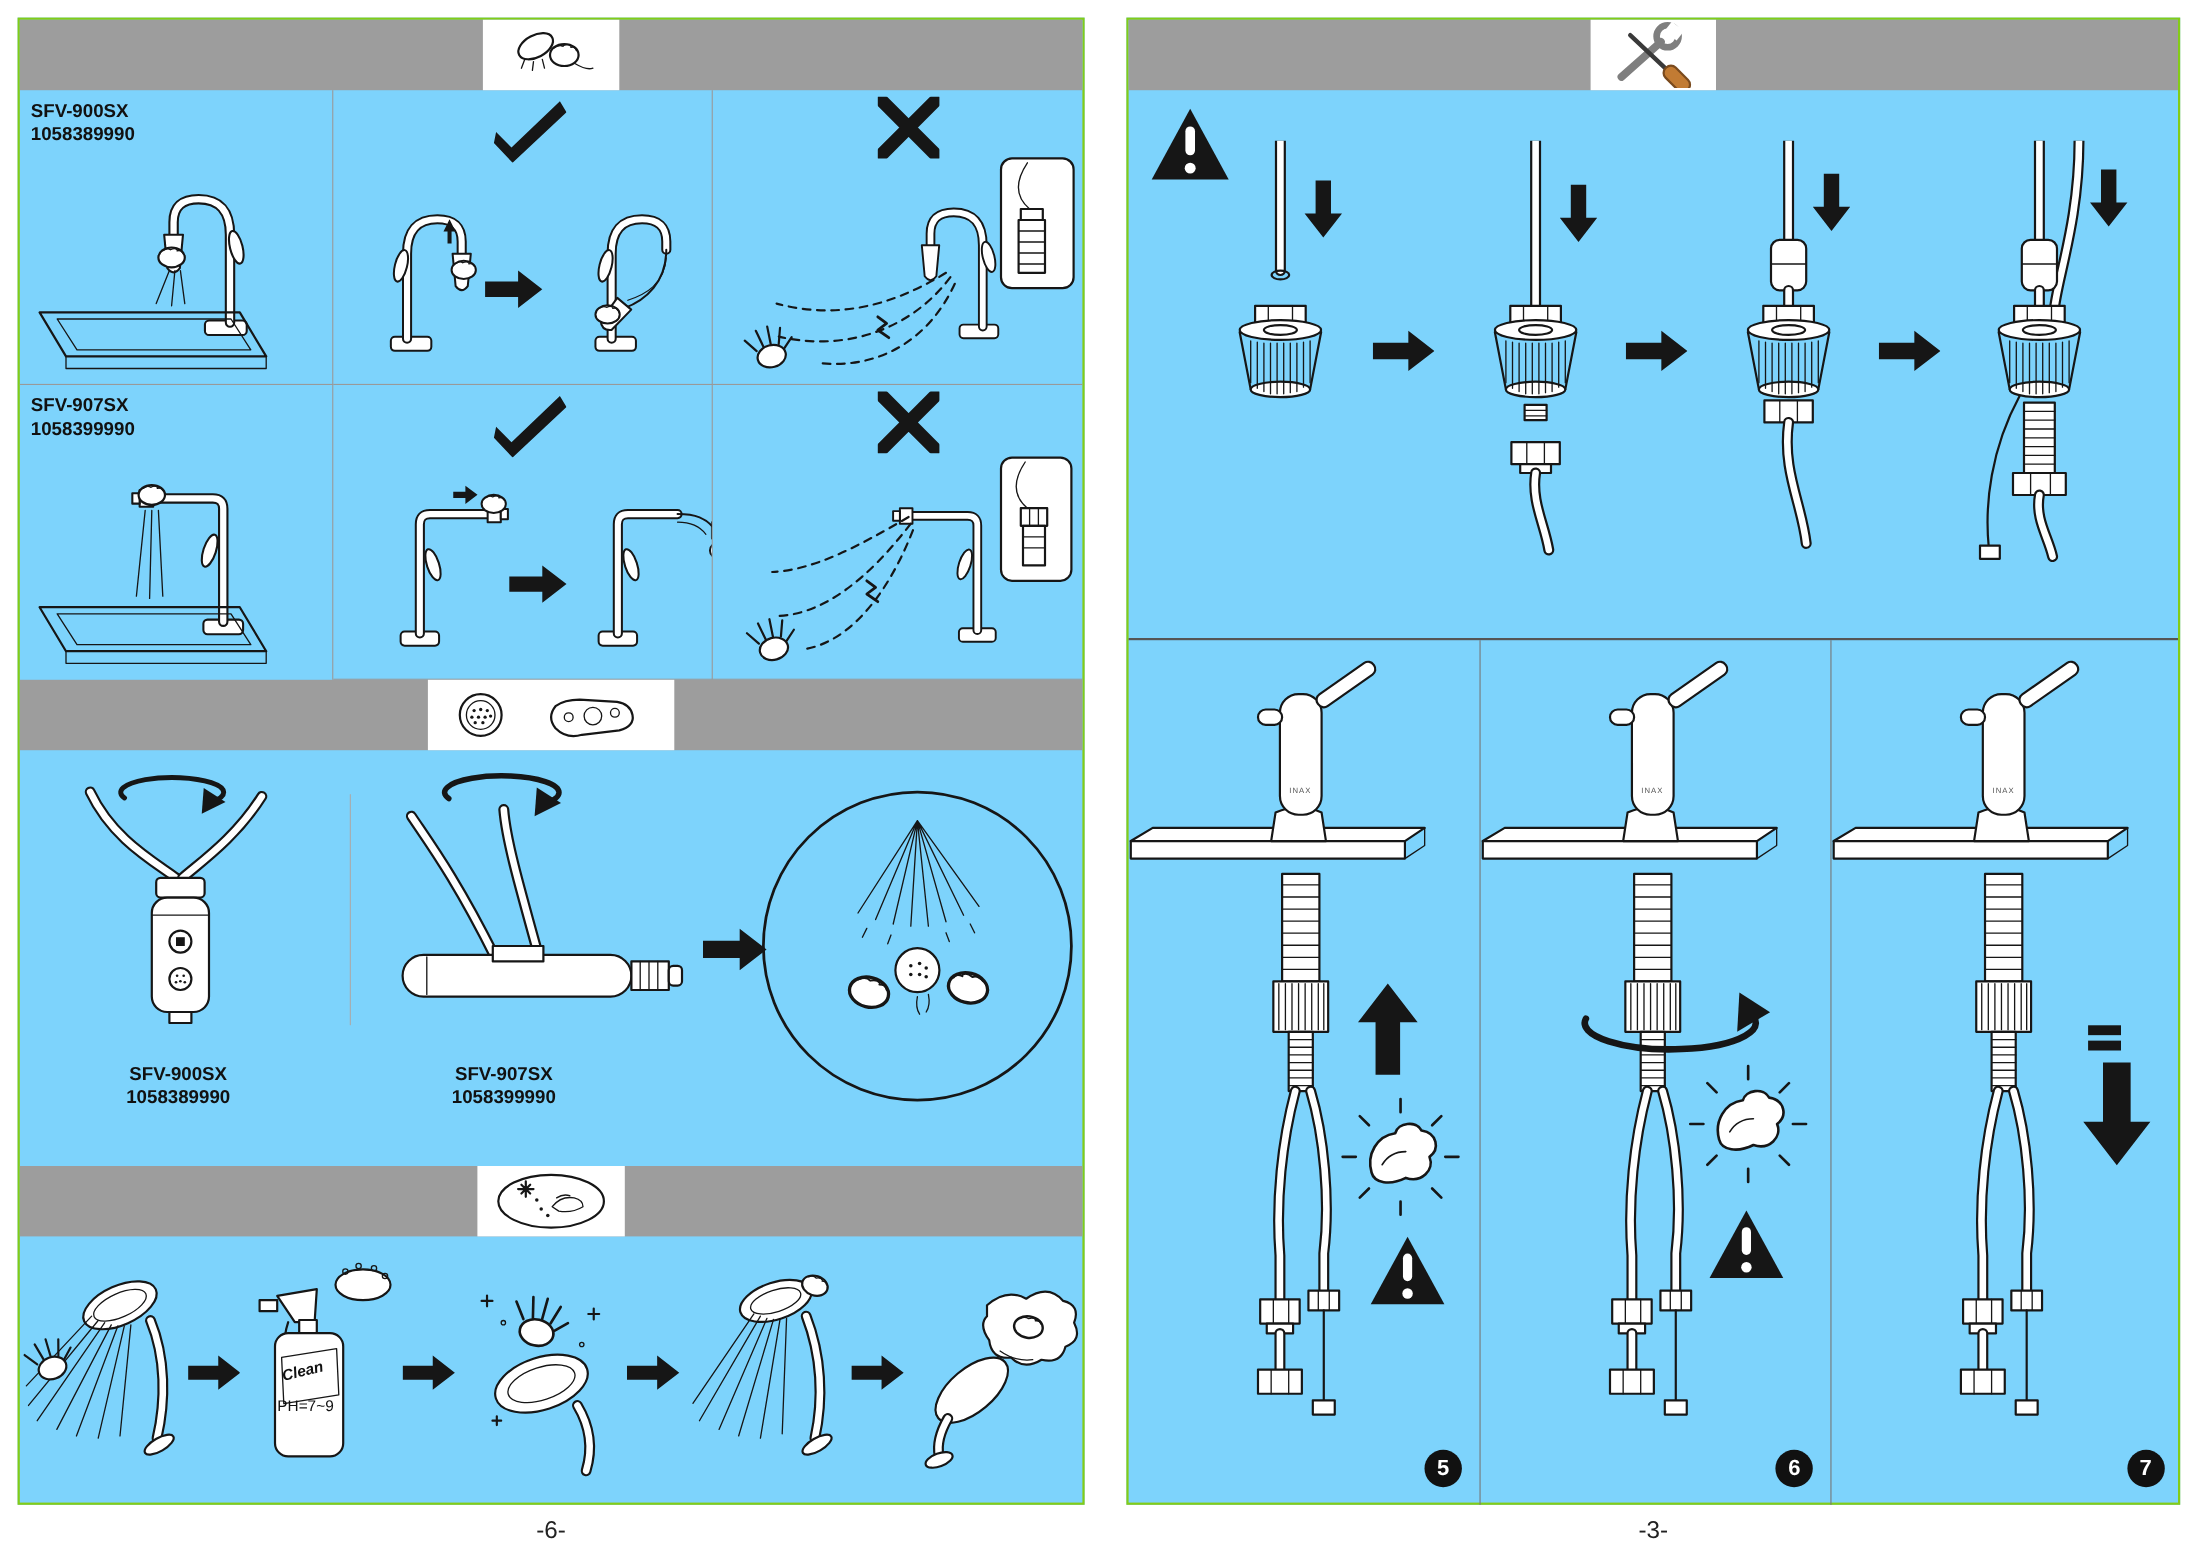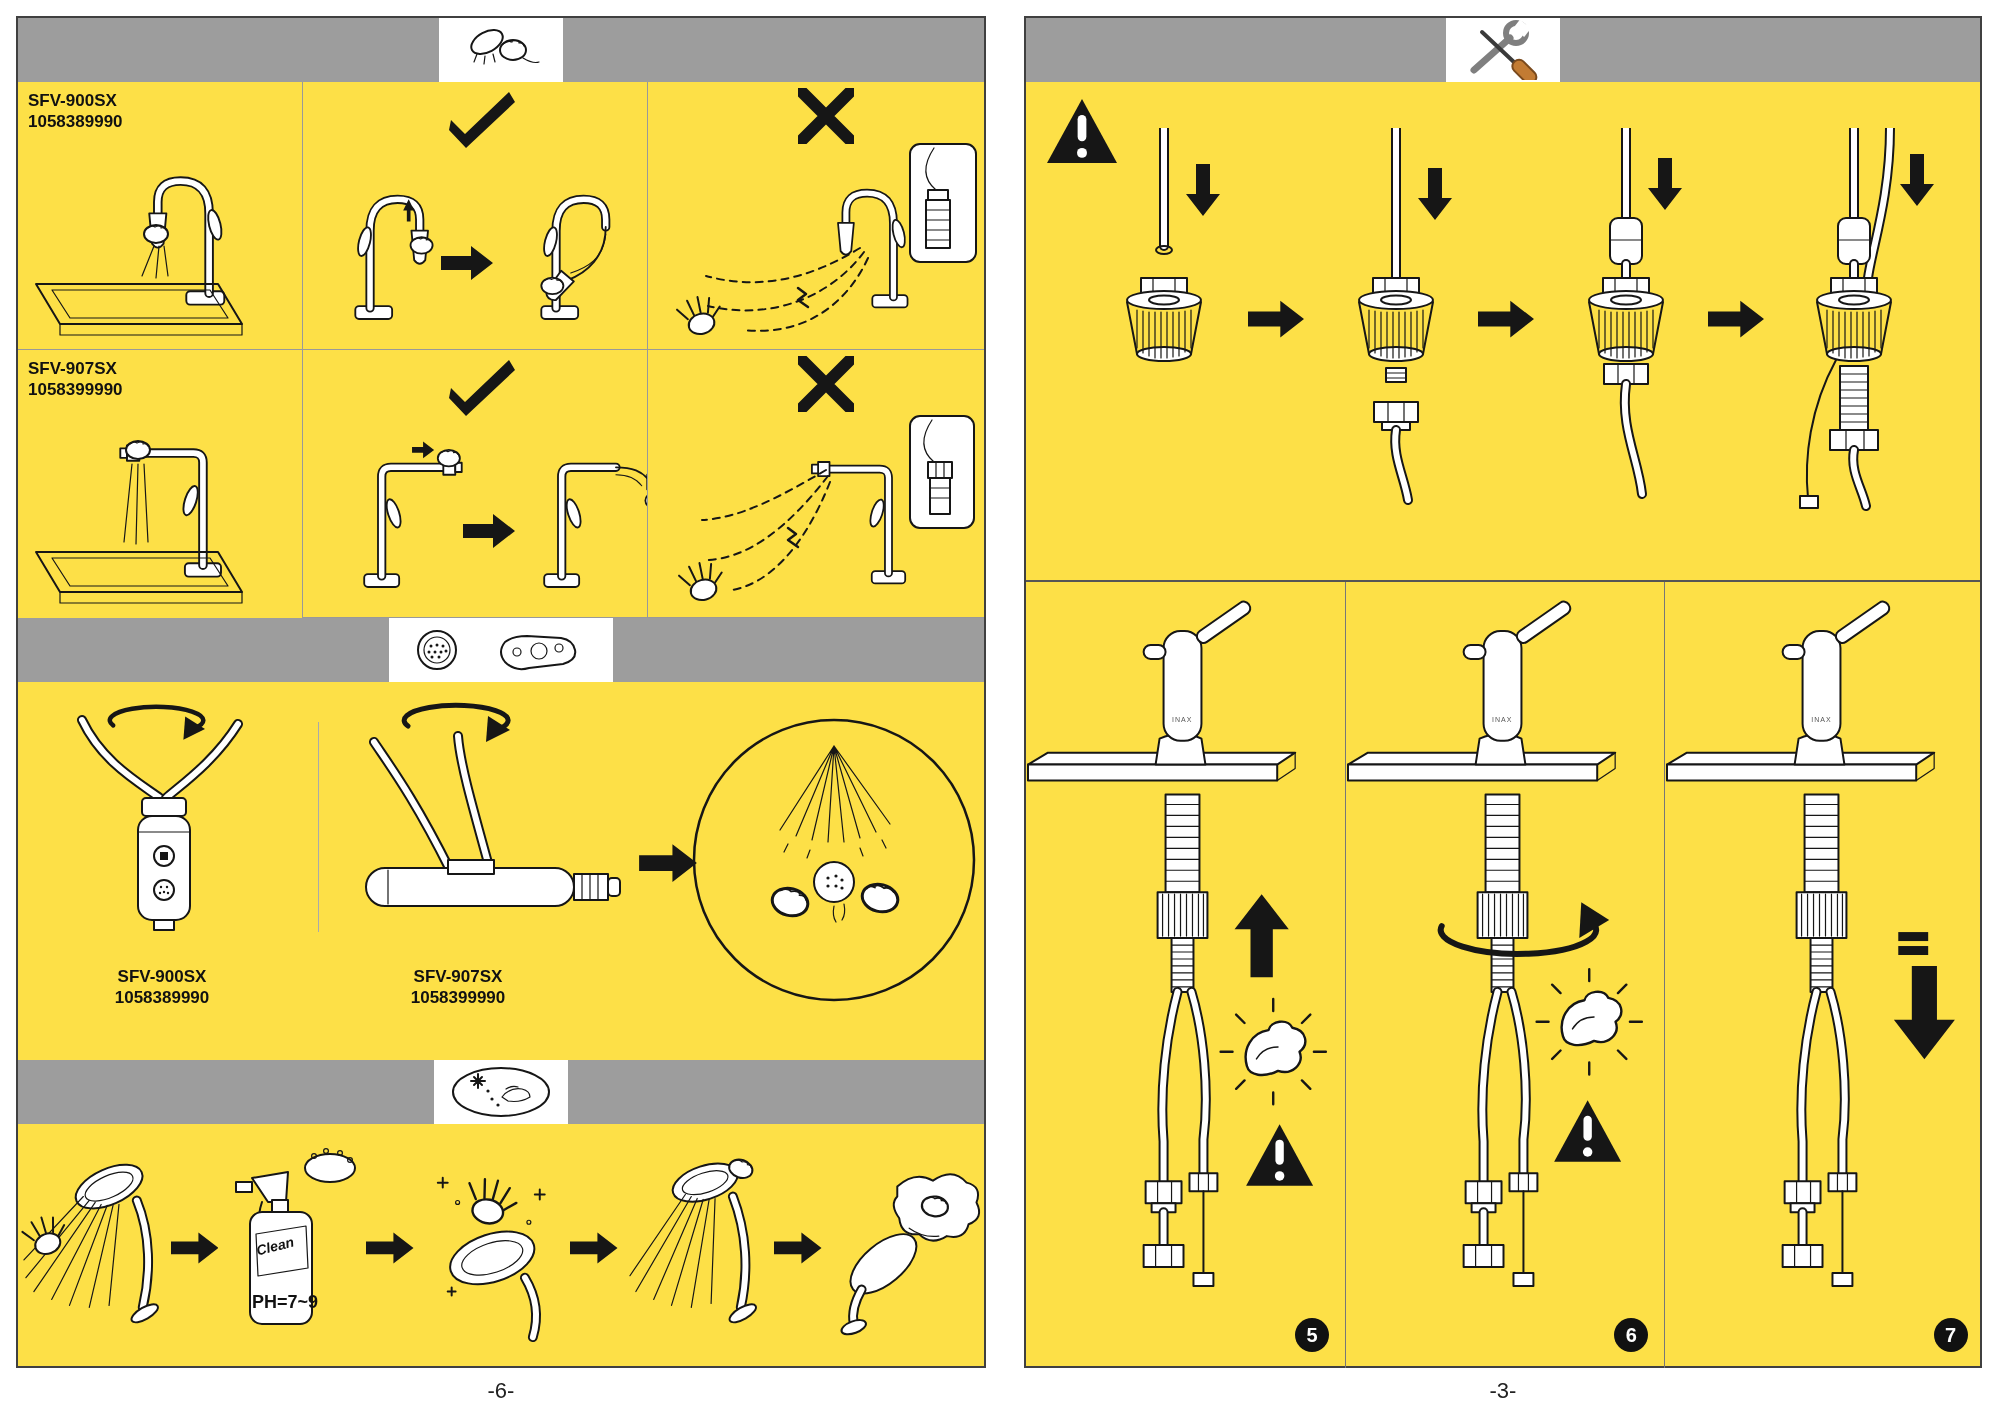--- a/index.html
+++ b/index.html
@@ -1,18 +1,18 @@
 <!DOCTYPE html>
 <html><head>
 <meta charset="utf-8">
 <style>
   *{box-sizing:border-box}
   body{margin:0;width:2000px;height:1414px;position:relative;background:#fff;
        font-family:"Liberation Sans",sans-serif;color:#111;overflow:hidden}
-  .page{position:absolute;top:16px;height:1352px;background:#fde047;border:2px solid #404040}
+  .page{position:absolute;top:16px;height:1352px;background:#7dd3fc;border:2px solid #84cc16}
   #pgL{left:16px;width:970px}
   #pgR{left:1024px;width:958px}
   .pagenum{position:absolute;top:1378px;text-align:center;font-size:22px;color:#222}
   #pnL{left:16px;width:970px}
   #pnR{left:1024px;width:958px}
 
   .banner{position:relative;height:64px;background:#9d9d9d;display:flex;align-items:center;justify-content:center}
   .iconbox{background:#fff;height:64px;display:flex;align-items:center;justify-content:center;padding:2px 12px}
 
   .usageGrid{display:grid;grid-template-columns:285px 345px 1fr}
@@ -22,21 +22,21 @@
   .modelLabel{position:absolute;left:10px;top:8px;font-weight:bold;font-size:17px;line-height:21px}
 
   .maint{position:relative;height:378px}
   .maintLabel{position:absolute;text-align:center;font-weight:bold;font-size:17px;line-height:21px}
   .vdiv{position:absolute;border-left:1px solid #aaa}
 
   .cleanRow{position:relative;height:246px;display:flex;align-items:center;justify-content:center;gap:4px}
   .cleanItem{position:relative}
 
   .lblClean{position:absolute;left:34px;top:96px;font-size:14px;font-weight:bold;font-style:italic;transform:rotate(-14deg)}
-  .lblPh{position:absolute;left:30px;top:150px;font-size:18px;font-weight:bold}
+  .lblPh{position:absolute;left:30px;top:128px;font-size:14px;font-weight:normal}
 
   .topInstall{position:relative;height:500px;border-bottom:2px solid #555}
   .installRow{position:relative;height:786px;display:flex}
   .panel{position:relative;width:319.3px;height:786px}
   .panel + .panel{border-left:1.5px solid #777}
   .badge{position:absolute;right:16px;bottom:16px;width:34px;height:34px;border-radius:50%;
          background:#111;color:#fff;font-size:20px;font-weight:bold;display:flex;align-items:center;justify-content:center}
   .brand{position:absolute;font-size:7px;letter-spacing:1px;color:#555}
 
   svg{display:block}

